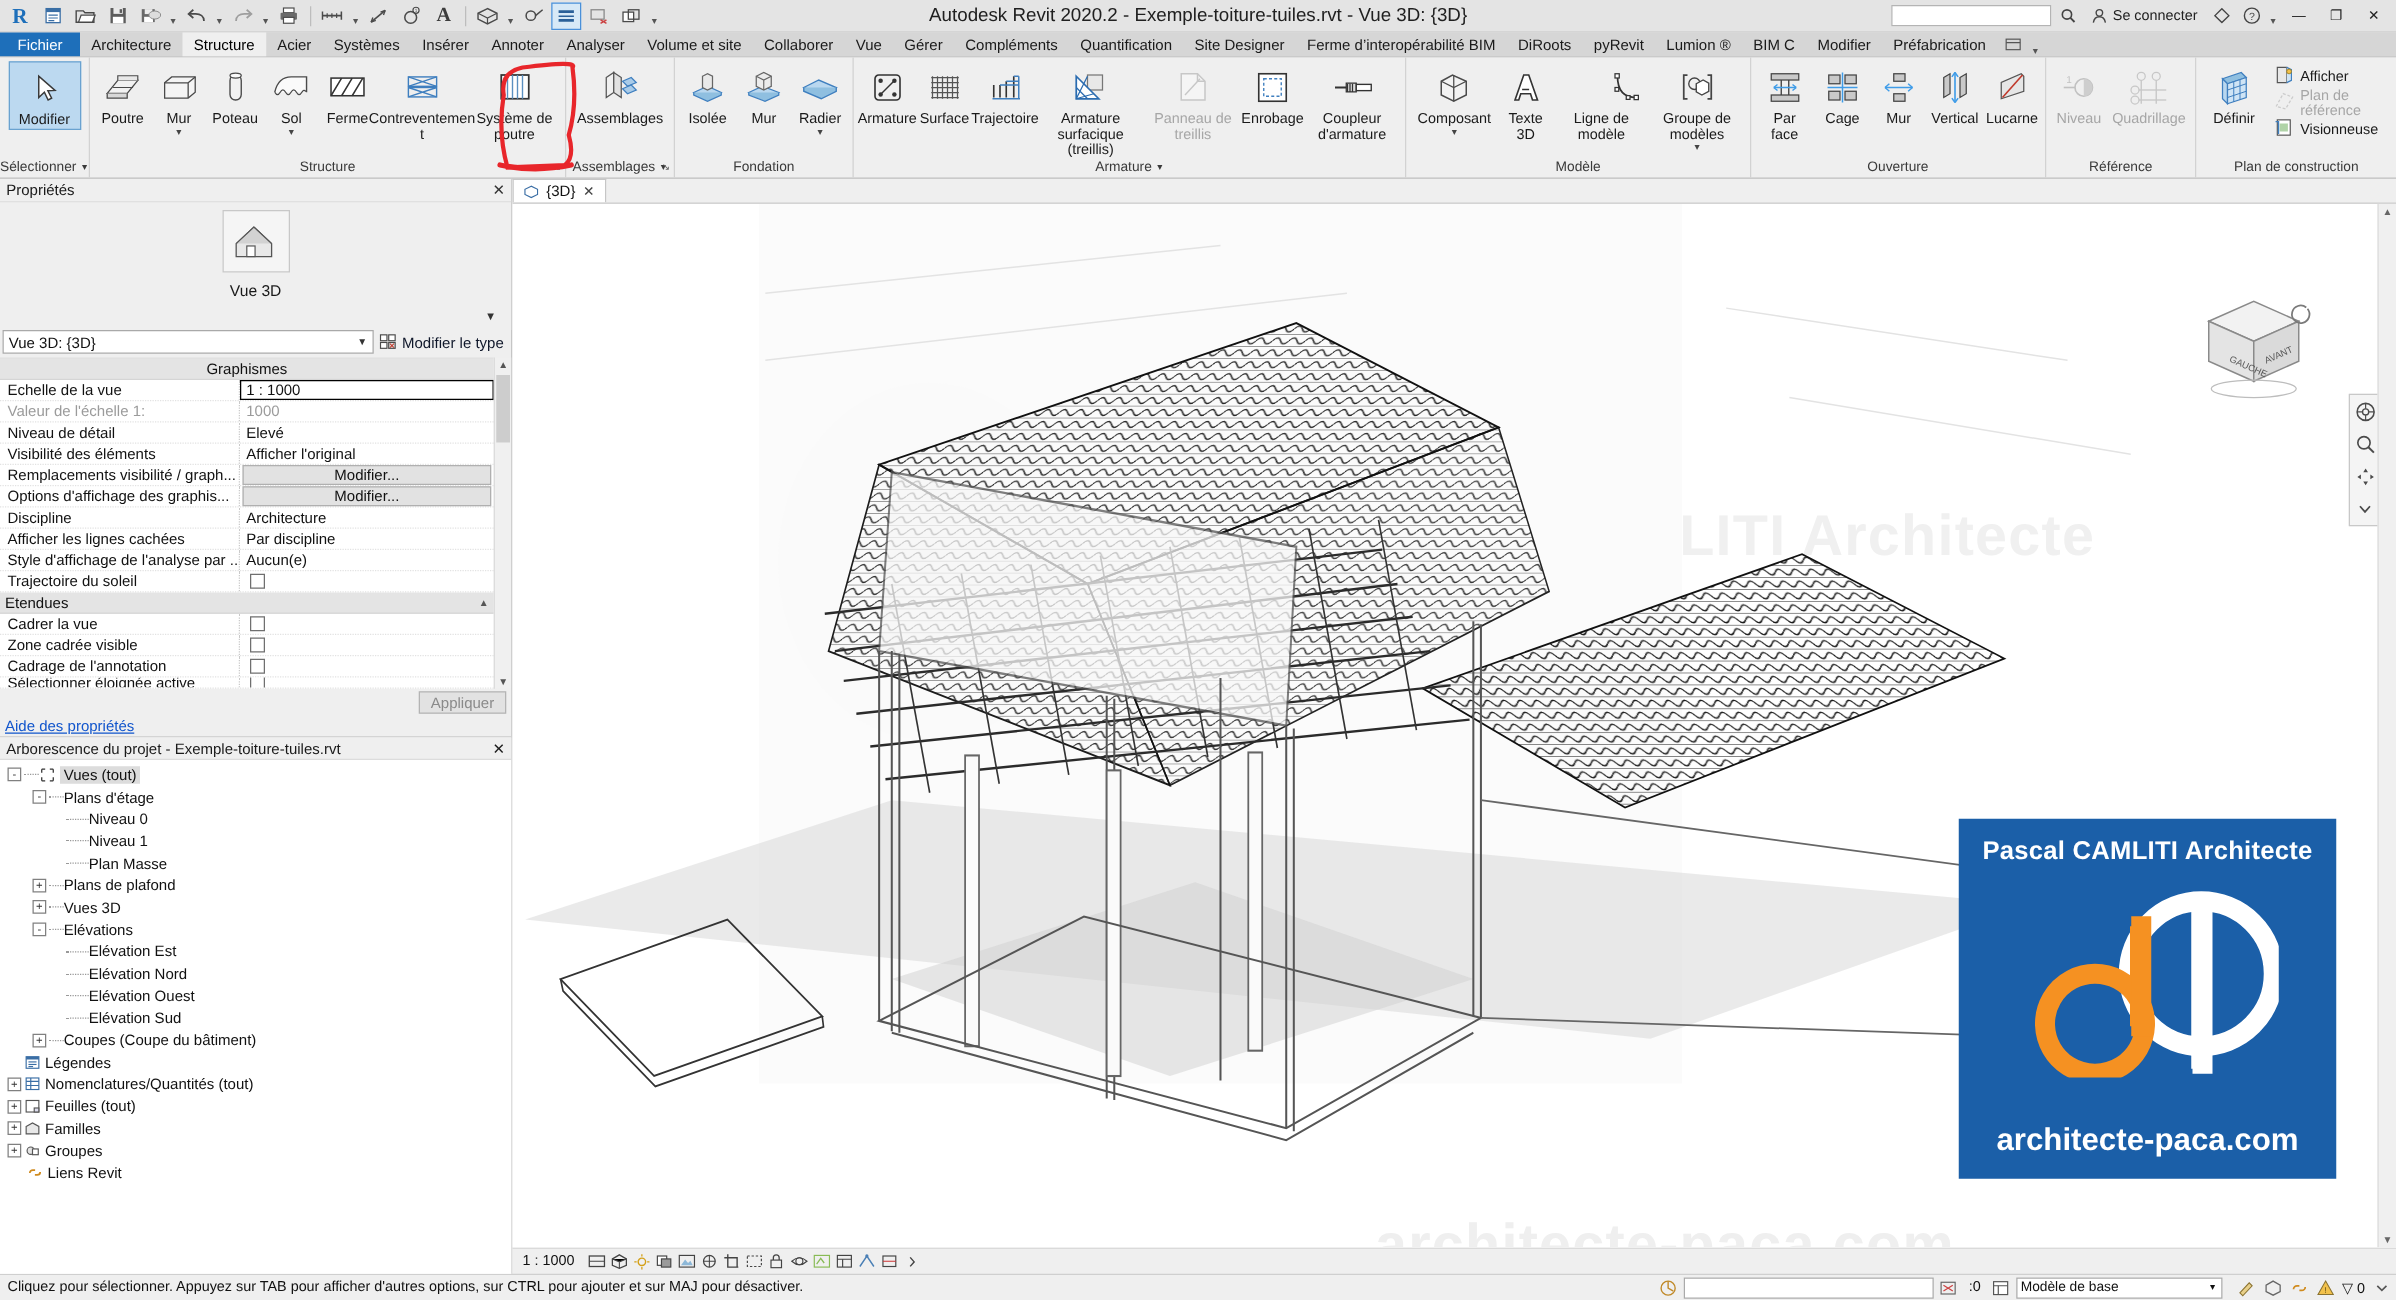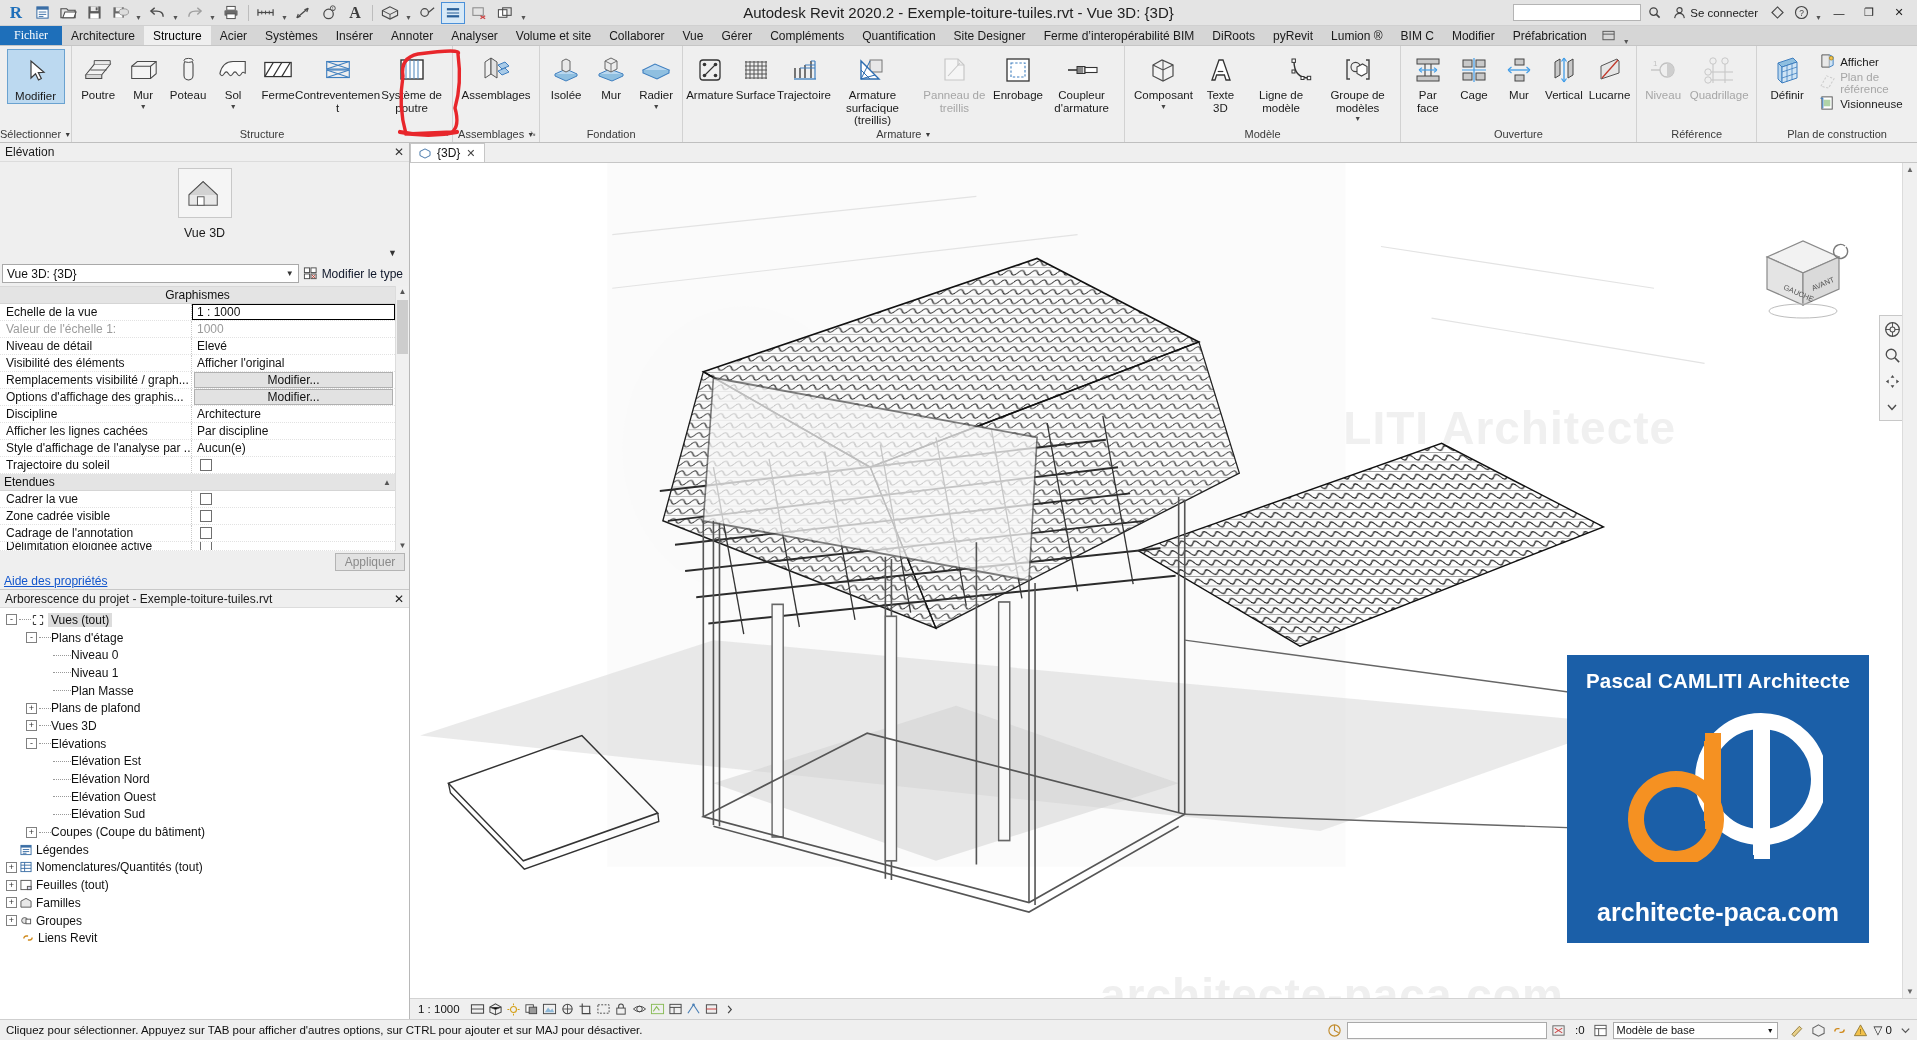--- a/index.html
+++ b/index.html
@@ -42,21 +42,21 @@
 
   
   .tabrow {
     height: 20px; background: #d6d6d6; display: flex; align-items: stretch; position: relative; flex: none;
     border-bottom: 1px solid #c6c6c6;
   }
   .tab {
     padding: 0 9px; font-size: 12px; color: #1a1a1a; display: flex; align-items: center;
     white-space: nowrap; cursor: default;
   }
-  .tab.file { background: #1e6fba; color: #fff; padding: 0 14px; font-family: Liberation Serif, serif; }
+  .tab.file { background: #1e6fba; color: #fff; padding: 0 14px; }
   .tab.active { background: #efefef; color: #000; }
   .tabrow .spacer { flex: 1; }
   .tab-icon { padding: 0 6px; display:flex; align-items:center; color:#444; }
 
   
   .ribbon {
     height: 97px; background: #efefef; display: flex; align-items: stretch; flex: none;
     border-bottom: 1px solid #bfbfbf; position: relative;
   }
   .panel { display: flex; flex-direction: column; border-right: 1px solid #d2d2d2; position: relative; }
@@ -887,21 +887,21 @@
       <path d="M418 8 Q463 2 458 8 Q462 38 455 62 Q460 80 452 86 L406 88 Q398 60 403 30 Q400 12 418 8 Z" fill="none" stroke="#e8262b" stroke-width="3.4" stroke-linecap="round"></path>
       <path d="M400 86 Q428 92 457 86" fill="none" stroke="#e8262b" stroke-width="4.2" stroke-linecap="round"></path>
     </svg>
   </div>
 
   <div class="main">
 
     <div class="leftdock">
 
       <div class="dock-header">
-        <span>Elévation</span>
+        <span>Propriétés</span>
         <span class="x">✕</span>
       </div>
 
       <div class="prop-head">
         <div class="prop-thumb">
           <svg width="40" height="34" viewBox="0 0 42 36">
               <path d="M4 20 L19 6 L34 20 L34 31 L4 31 Z" fill="#e8e8e8" stroke="#555" stroke-width="1.1"></path>
               <path d="M4 20 L19 6 L34 20" fill="#d2d2d2" stroke="#555" stroke-width="1.1"></path>
               <rect x="13" y="22" width="7" height="9" fill="#fff" stroke="#555"></rect>
             </svg>
@@ -995,21 +995,21 @@
                 <span class="pt-chk"></span>
               </div>
           </div>
           <div class="pt-row">
             <div class="pt-k">Cadrage de l'annotation</div>
             <div class="pt-v">
                 <span class="pt-chk"></span>
               </div>
           </div>
           <div class="pt-row" style="height:9px;overflow:hidden;">
-            <div class="pt-k">Délimitation éloignée active</div>
+            <div class="pt-k">Sélectionner éloignée active</div>
             <div class="pt-v">
                 <span class="pt-chk"></span>
               </div>
           </div>
         </div>
         <div class="pt-scroll">
           <div class="ar" style="top:1px;">▲</div>
           <div class="thumb"></div>
           <div class="ar" style="bottom:1px;">▼</div>
         </div>

